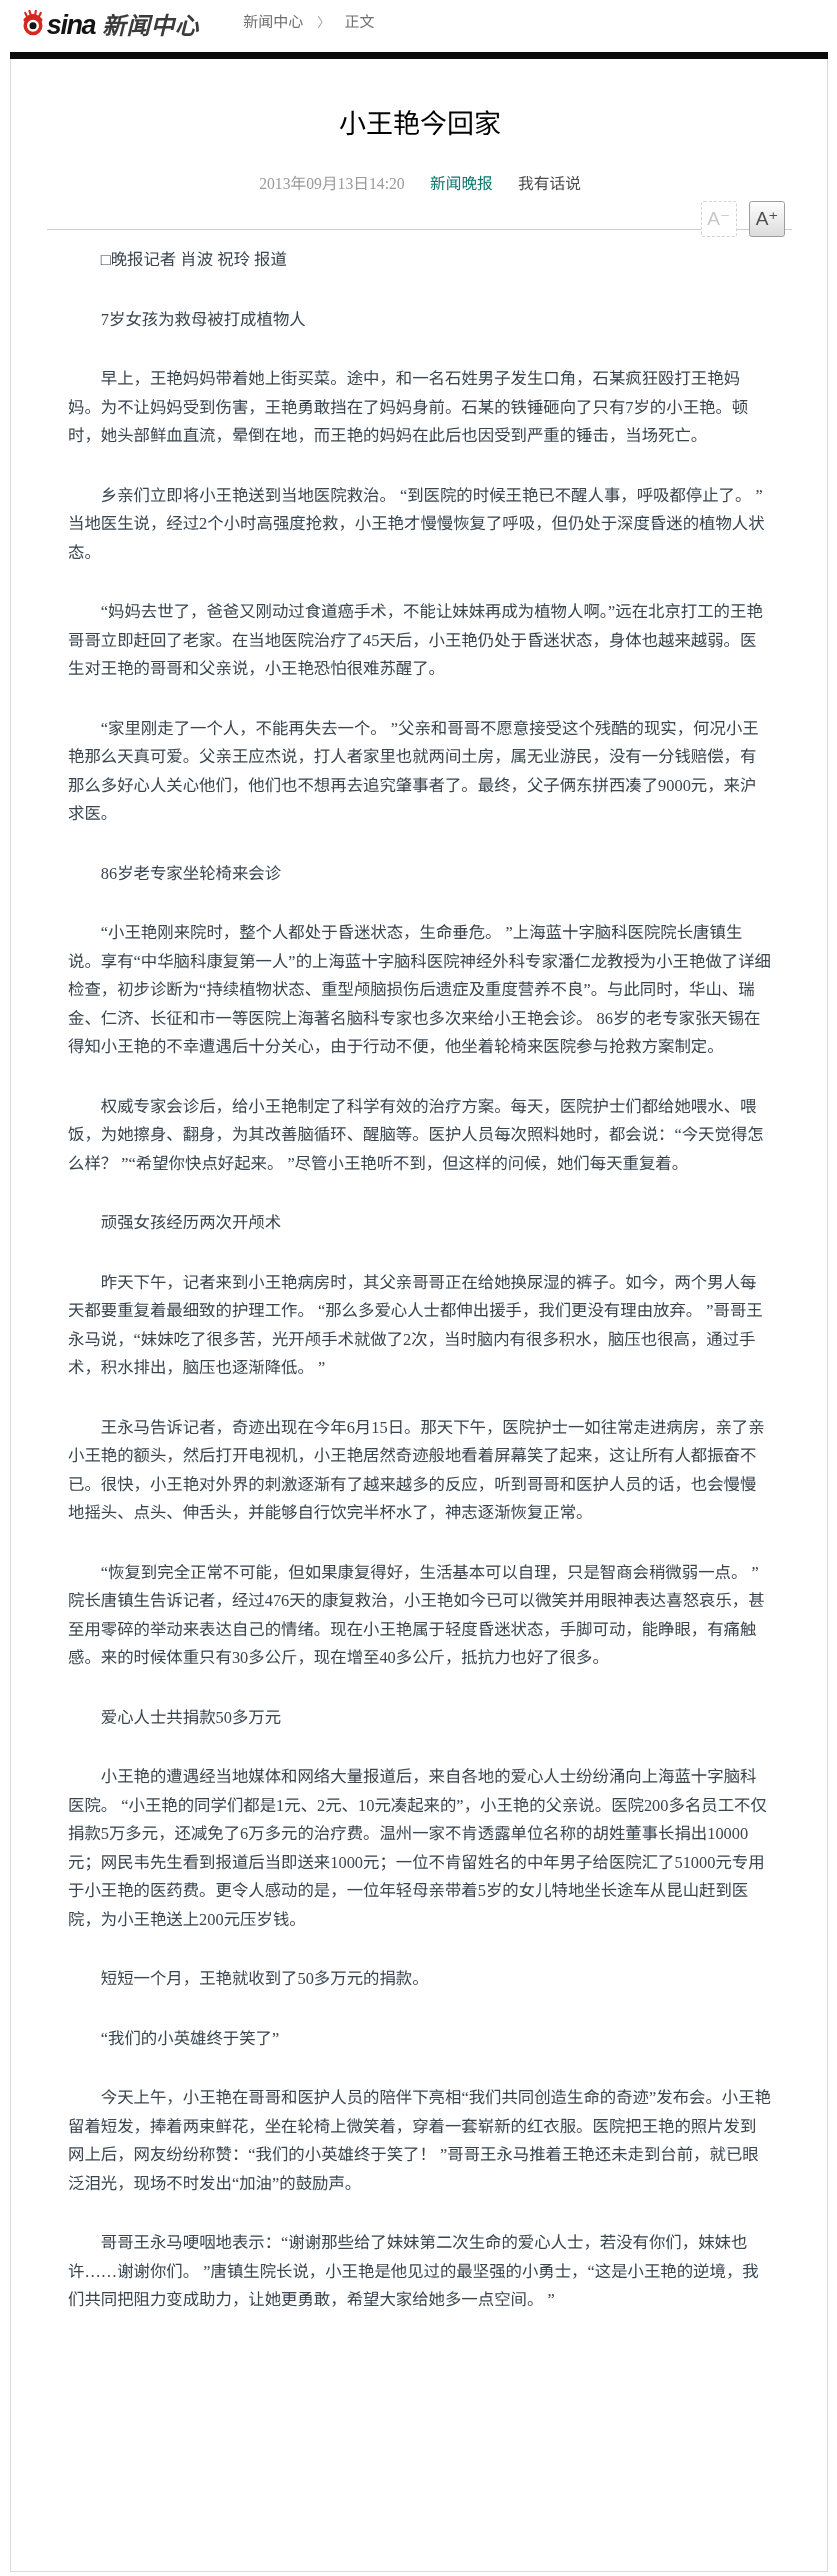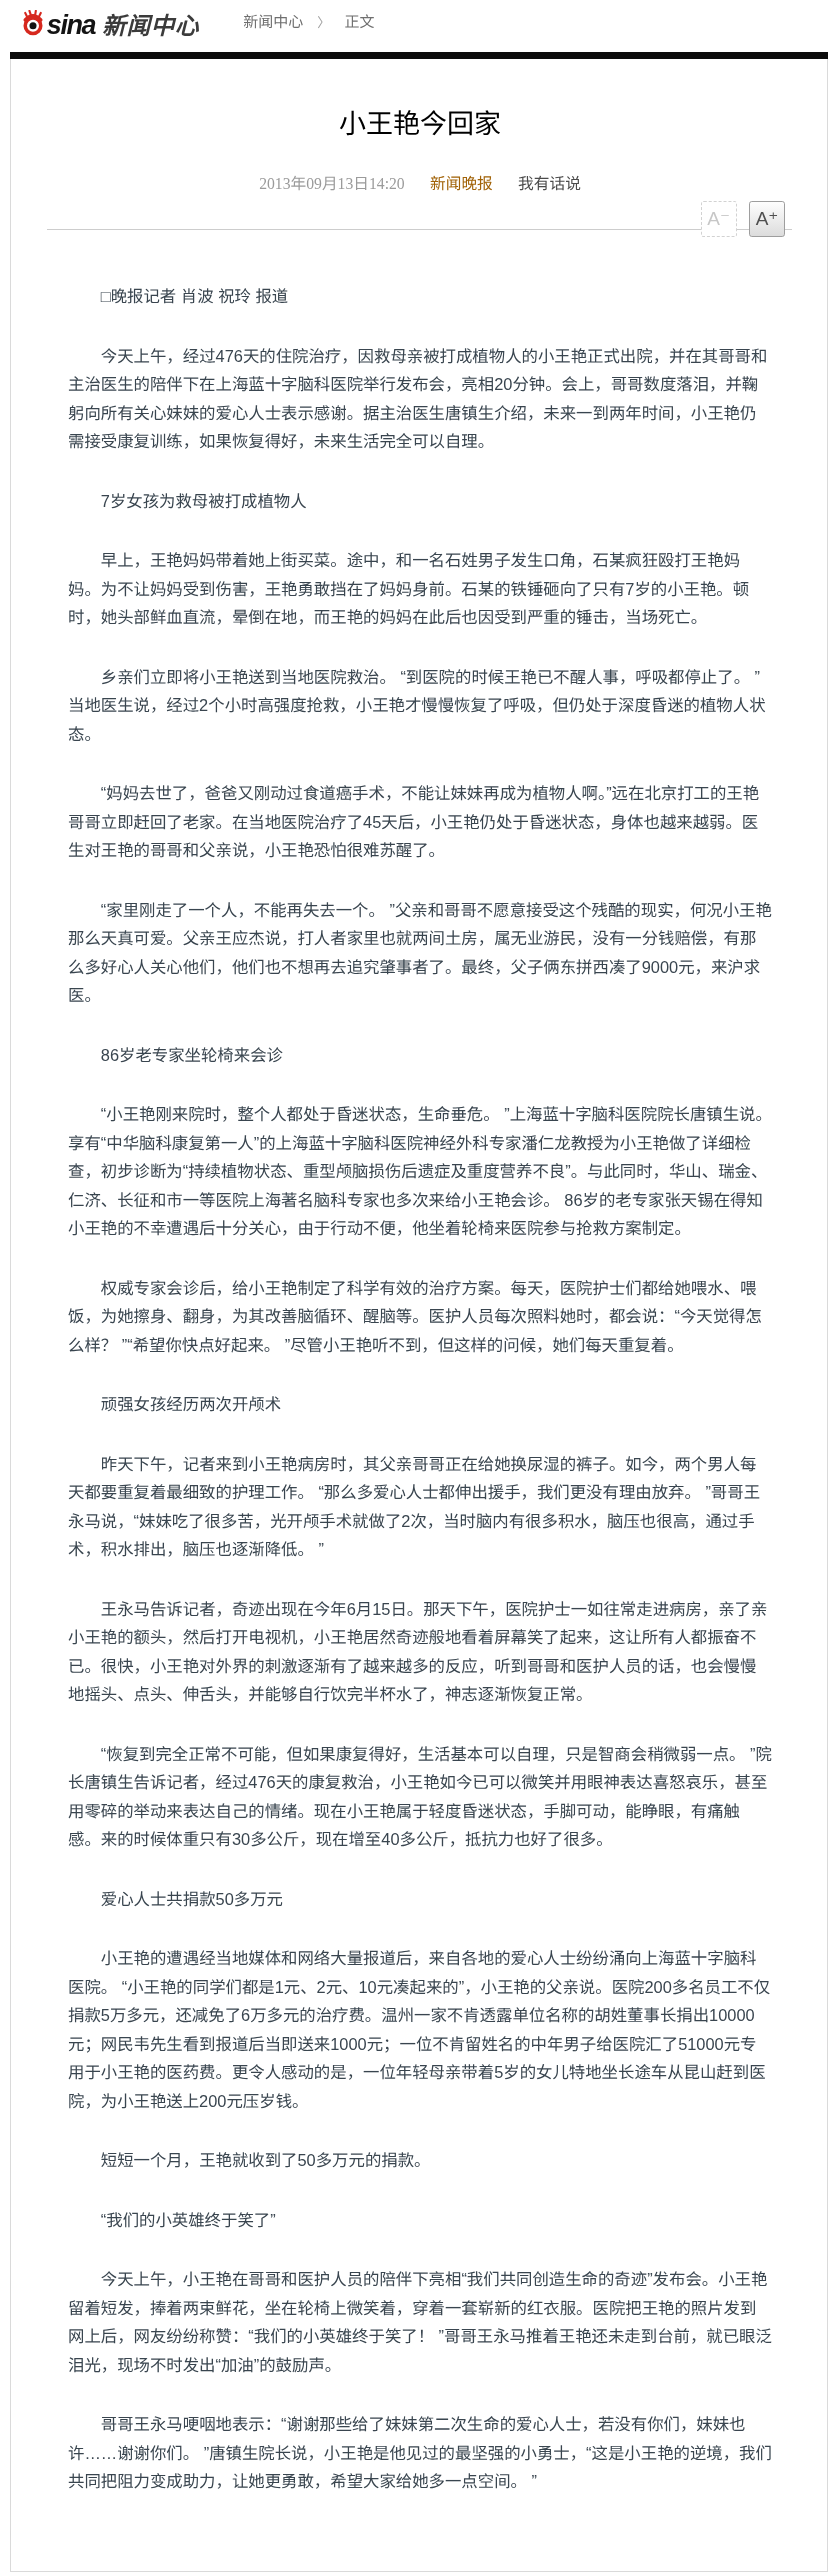--- a/index.html
+++ b/index.html
@@ -21,33 +21,33 @@
 
   
   .card { margin:0 10px; border:0.7px solid #dadada; border-top:none; padding:24px 55px 43px 57px; min-height:2513px; }
 
   .article-title { font-size:27px; font-weight:normal; color:#000; text-align:center; margin-top:19px;
                    font-family:"Liberation Sans","DejaVu Sans",sans-serif; }
 
   .meta-row { position:relative; text-align:center; margin-top:30px; height:37px;
               font-family:"Liberation Serif","DejaVu Serif",serif; font-size:15.7px; }
   .meta-date { color:#9b9b9b; }
-  .meta-source { color:#a16207; margin-left:21.4px; cursor:pointer;font-family:Liberation Serif, serif; }
+  .meta-source { color:#0f766e; margin-left:21.4px; cursor:pointer;font-family:Liberation Serif, serif; }
   .meta-comment { color:#4a4a4a; margin-left:21.4px; cursor:pointer;text-align:right; }
   .font-controls { position:absolute; right:-13px; top:-10px;margin-top:40px; }
   .btn-font { display:inline-block; width:36px; height:36px; line-height:33px; text-align:center;
               font-size:19px; border-radius:2.8px; vertical-align:middle; cursor:pointer;
               font-family:"Liberation Sans","DejaVu Sans",sans-serif; }
   .btn-minus { border:1.4px dashed #d2d2d2; background:#fff; color:#c7c7c7; margin-right:8.5px; }
   .btn-plus  { border:0.7px solid #9e9e9e; background:linear-gradient(#fefefe,#dcdcdc); color:#4f4f4f; }
 
   .divider { border-top:0.7px solid #cdcdcd; margin:21.4px -20px 0 -21.4px; }
 
   
-  .article-body { margin-top:52px; font-family:Liberation Sans, sans-serif;
+  .article-body { margin-top:16px; font-family:Liberation Serif, serif;
                   font-size:16.4px; line-height:28.5px; color:#39454f; }
   .article-body p { text-indent:2em; margin-top:31px; }
   .article-body p:first-child { margin-top:0; }
   .article-body p.subhead { color:#39454f; }
 </style>
 </head>
 <body>
 
 <div class="page">
 
@@ -87,21 +87,20 @@
       <span class="font-controls">
         <span class="btn-font btn-minus">A⁻</span>
         <span class="btn-font btn-plus">A⁺</span>
       </span>
     </div>
 
     <div class="divider"></div>
 
     <div class="article-body">
         <p class="byline">□晚报记者 肖波 祝玲 报道</p>
-        <p class="para">今天上午，经过476天的住院治疗，因救母亲被打成植物人的小王艳正式出院，并在其哥哥和主治医生的陪伴下在上海蓝十字脑科医院举行发布会，亮相20分钟。会上，哥哥数度落泪，并鞠躬向所有关心妹妹的爱心人士表示感谢。据主治医生唐镇生介绍，未来一到两年时间，小王艳仍需接受康复训练，如果恢复得好，未来生活完全可以自理。</p>
         <p class="subhead">7岁女孩为救母被打成植物人</p>
         <p class="para">早上，王艳妈妈带着她上街买菜。途中，和一名石姓男子发生口角，石某疯狂殴打王艳妈妈。为不让妈妈受到伤害，王艳勇敢挡在了妈妈身前。石某的铁锤砸向了只有7岁的小王艳。顿时，她头部鲜血直流，晕倒在地，而王艳的妈妈在此后也因受到严重的锤击，当场死亡。</p>
         <p class="para">乡亲们立即将小王艳送到当地医院救治。 “到医院的时候王艳已不醒人事，呼吸都停止了。 ”当地医生说，经过2个小时高强度抢救，小王艳才慢慢恢复了呼吸，但仍处于深度昏迷的植物人状态。</p>
         <p class="para">“妈妈去世了，爸爸又刚动过食道癌手术，不能让妹妹再成为植物人啊。”远在北京打工的王艳哥哥立即赶回了老家。在当地医院治疗了45天后，小王艳仍处于昏迷状态，身体也越来越弱。医生对王艳的哥哥和父亲说，小王艳恐怕很难苏醒了。</p>
         <p class="para">“家里刚走了一个人，不能再失去一个。 ”父亲和哥哥不愿意接受这个残酷的现实，何况小王艳那么天真可爱。父亲王应杰说，打人者家里也就两间土房，属无业游民，没有一分钱赔偿，有那么多好心人关心他们，他们也不想再去追究肇事者了。最终，父子俩东拼西凑了9000元，来沪求医。</p>
         <p class="subhead">86岁老专家坐轮椅来会诊</p>
         <p class="para">“小王艳刚来院时，整个人都处于昏迷状态，生命垂危。 ”上海蓝十字脑科医院院长唐镇生说。享有“中华脑科康复第一人”的上海蓝十字脑科医院神经外科专家潘仁龙教授为小王艳做了详细检查，初步诊断为“持续植物状态、重型颅脑损伤后遗症及重度营养不良”。与此同时，华山、瑞金、仁济、长征和市一等医院上海著名脑科专家也多次来给小王艳会诊。 86岁的老专家张天锡在得知小王艳的不幸遭遇后十分关心，由于行动不便，他坐着轮椅来医院参与抢救方案制定。</p>
         <p class="para">权威专家会诊后，给小王艳制定了科学有效的治疗方案。每天，医院护士们都给她喂水、喂饭，为她擦身、翻身，为其改善脑循环、醒脑等。医护人员每次照料她时，都会说：“今天觉得怎么样？ ”“希望你快点好起来。 ”尽管小王艳听不到，但这样的问候，她们每天重复着。</p>
         <p class="subhead">顽强女孩经历两次开颅术</p>
         <p class="para">昨天下午，记者来到小王艳病房时，其父亲哥哥正在给她换尿湿的裤子。如今，两个男人每天都要重复着最细致的护理工作。 “那么多爱心人士都伸出援手，我们更没有理由放弃。 ”哥哥王永马说，“妹妹吃了很多苦，光开颅手术就做了2次，当时脑内有很多积水，脑压也很高，通过手术，积水排出，脑压也逐渐降低。 ”</p>

